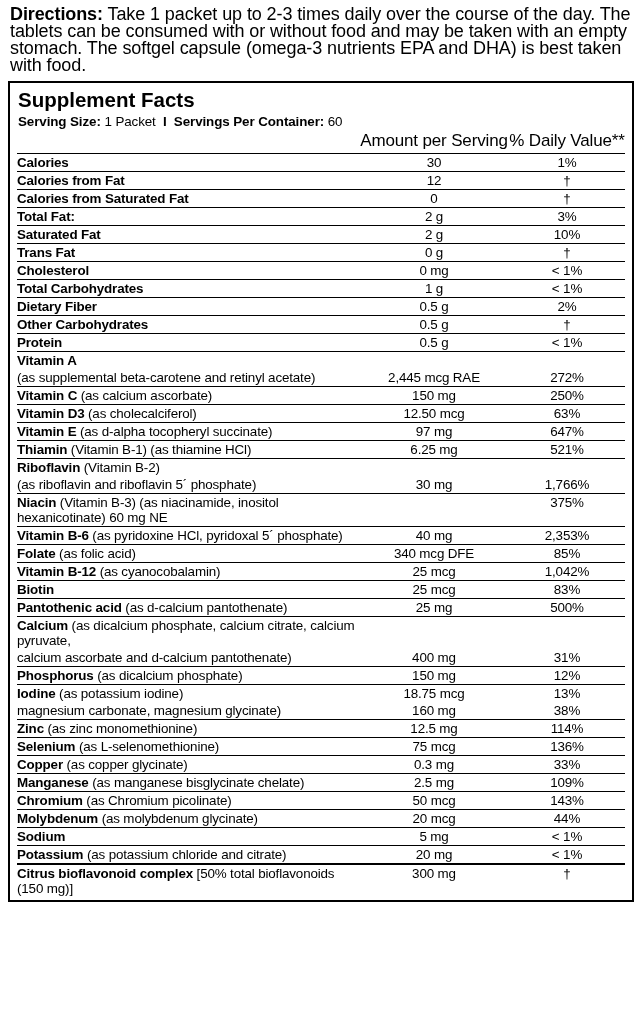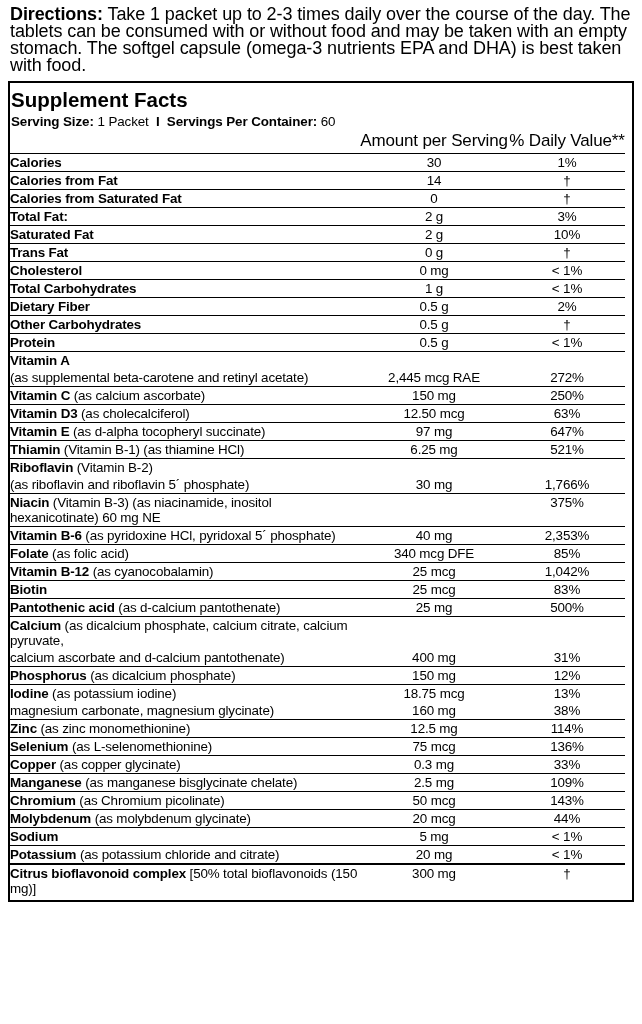--- a/index.html
+++ b/index.html
@@ -27,21 +27,21 @@
     margin: 0 0 7px 2px;
     letter-spacing: -0.1px;
   }
   .directions b {
     font-weight: bold;
   }
   .panel {
     border: 2px solid #000;
     box-sizing: border-box;
     width: 626px;
-    padding: 4px 7px 3px 0;
+    padding: 4px 7px 3px 7px;
   }
   .sf-title {
     font-size: 20.5px;
     font-weight: bold;
     letter-spacing: 0px;
     margin: 1px 0 2px 1px;
   }
   .serving-line {
     font-size: 13.4px;
     margin: 0 0 1px 1px;
@@ -95,21 +95,21 @@
           <td class="amt">Amount per Serving</td>
           <td class="dv">% Daily Value**</td>
         </tr>
       <tr class="line">
             <td class="name"><span class="bd">Calories</span></td>
             <td class="amt">30</td>
             <td class="dv">1%</td>
           </tr>
           <tr class="line">
             <td class="name ind1"><span class="bd">Calories from Fat</span></td>
-            <td class="amt">14</td>
+            <td class="amt">12</td>
             <td class="dv">†</td>
           </tr>
           <tr class="line">
             <td class="name ind1"><span class="bd">Calories from Saturated Fat</span></td>
             <td class="amt">0</td>
             <td class="dv">†</td>
           </tr>
           <tr class="line">
             <td class="name"><span class="bd">Total Fat:</span></td>
             <td class="amt">2 g</td>

